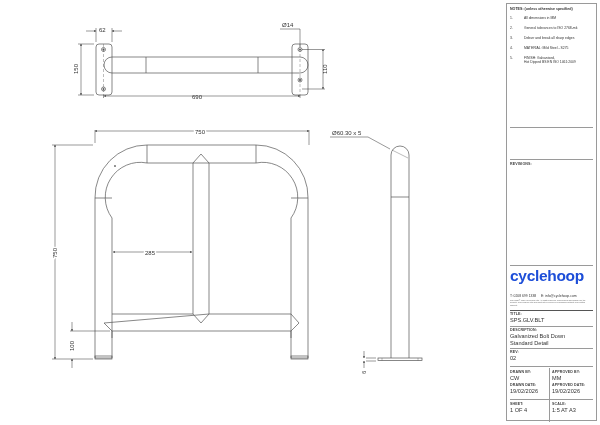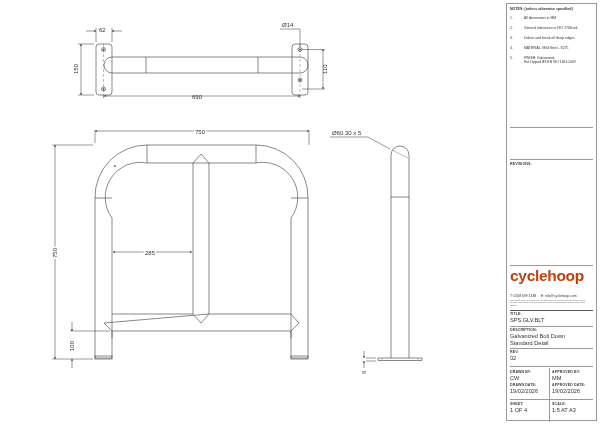--- a/index.html
+++ b/index.html
@@ -7,21 +7,21 @@
   #drawing { position:absolute; left:0; top:0; width:600px; height:425px; }
   .tb { position:absolute; left:506px; top:3px; width:91px; height:418px; border:1px solid #9a9a9a; box-sizing:border-box; background:#fff; }
   .tb .sec { position:absolute; left:3px; right:3px; }
   .notes-title { font-size:3.6px; font-weight:bold; color:#333; }
   .note { position:absolute; left:0; right:0; font-size:3.4px; color:#333; }
   .note .n { position:absolute; left:0; }
   .note .t { position:absolute; left:14px; right:0; white-space:pre-line; line-height:4px; }
   .rule { position:absolute; left:3px; right:3px; height:0; border-top:1px solid #9a9a9a; }
   .lbl { font-size:3.6px; font-weight:bold; color:#444; letter-spacing:0.1px; }
   .val { font-size:5.6px; color:#333; line-height:6.5px; }
-  .brand { font-size:15.5px; font-weight:bold; color:#c2410c; letter-spacing:-0.3px; }
+  .brand { font-size:15.5px; font-weight:bold; color:#1d4ed8; letter-spacing:-0.3px; }
   .contact { font-size:3.4px; color:#333; }
   .fine { font-size:2px; color:#666; line-height:2.4px; }
   .vdiv { position:absolute; width:0; border-left:1px solid #9a9a9a; }
   svg text { font-family:"Liberation Sans", sans-serif; fill:#333; }
 </style>
 </head>
 <body>
 
 <svg id="drawing" viewBox="0 0 600 425" xmlns="http://www.w3.org/2000/svg">
   <defs>

